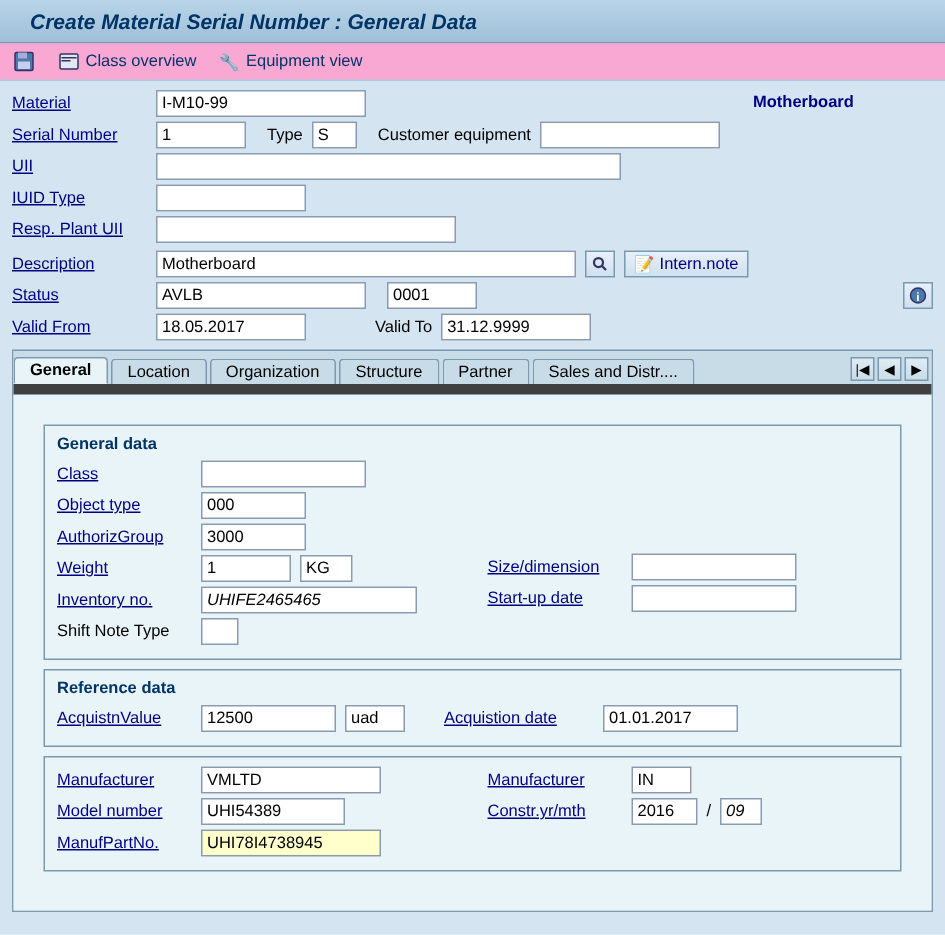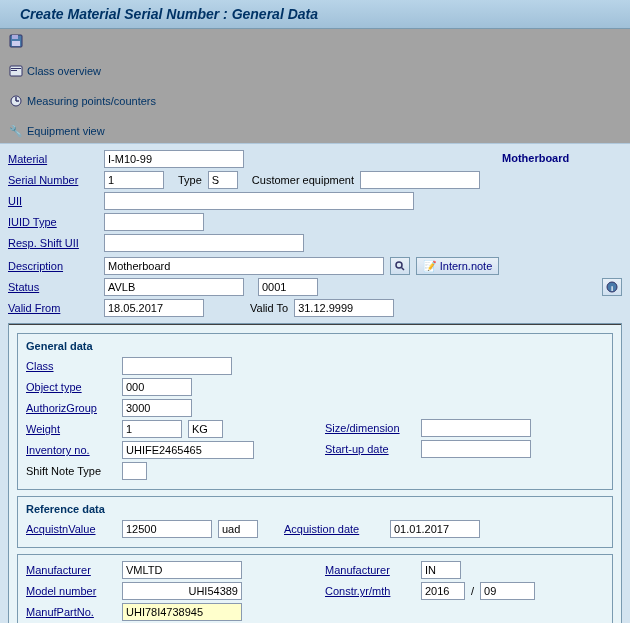--- a/index.html
+++ b/index.html
@@ -19,27 +19,26 @@
       align-items: center;
     }
     .title-bar h1 {
       font-size: 14px;
       font-weight: bold;
       color: #003366;
       font-style: italic;
     }
 
     .toolbar {
-      background: #a3a3a3;
+      background: #f9a8d4;
       padding: 4px 8px;
       border-bottom: 1px solid #b0c8dc;
       display: flex;
-      align-items: flex-start;
+      align-items: center;
       gap: 14px;
-      flex-direction: column;
     }
     .toolbar-item {
       display: flex;
       align-items: center;
       gap: 3px;
       color: #003366;
       cursor: pointer;
       font-size: 11px;
     }
     .toolbar-icon {
@@ -150,22 +149,22 @@
       background: linear-gradient(to bottom, #e0ecf4, #c8dce8);
       cursor: pointer;
       display: flex;
       align-items: center;
       justify-content: center;
       font-size: 9px;
     }
 
     .tab-content {
       background: #e8f4f8;
-      border-top: 1px solid #404040;
-      padding: 8px;
+      border-top: 7px solid #404040;
+      padding: 20px;
     }
 
     .section-box {
       border: 1px solid #7a9ab0;
       background: #e8f4f8;
       margin-bottom: 6px;
       padding: 6px 8px;
     }
     .section-title {
       font-size: 11px;
@@ -219,30 +218,20 @@
     <span class="toolbar-icon">
       <svg width="14" height="14" viewBox="0 0 14 14">
           <rect x="1" y="2" width="12" height="10" rx="1" fill="#e0e8f0" stroke="#336"></rect>
           <rect x="2" y="4" width="10" height="1" fill="#336"></rect>
           <rect x="2" y="6" width="6" height="1" fill="#336"></rect>
         </svg>
     </span>
     <span>Class overview</span>
   </span>
   <span class="toolbar-item">
-    <span class="toolbar-icon">
-      <svg width="14" height="14" viewBox="0 0 14 14">
-          <circle cx="7" cy="7" r="5" fill="#e0e8f0" stroke="#336"></circle>
-          <line x1="7" y1="3" x2="7" y2="7" stroke="#336" stroke-width="1.5"></line>
-          <line x1="7" y1="7" x2="10" y2="7" stroke="#336" stroke-width="1.5"></line>
-        </svg>
-    </span>
-    <span>Measuring points/counters</span>
-  </span>
-  <span class="toolbar-item">
     <span class="toolbar-icon">🔧</span>
     <span>Equipment view</span>
   </span>
 </div>
 
 <div class="main-content">
 
   <div style="display:flex; gap:20px; margin-bottom:2px;">
     <div style="flex:1;">
       <div class="form-row">
@@ -259,21 +248,21 @@
       </div>
       <div class="form-row">
         <span class="form-label">UII</span>
         <input class="form-input" style="width: 310px;" type="text" value="">
       </div>
       <div class="form-row">
         <span class="form-label">IUID Type</span>
         <input class="form-input form-input-med" type="text" value="" style="">
       </div>
       <div class="form-row">
-        <span class="form-label">Resp. Shift UII</span>
+        <span class="form-label">Resp. Plant UII</span>
         <input class="form-input" style="width: 200px;" type="text" value="">
       </div>
     </div>
     <div style="min-width:120px;">
       <div style="font-size:11px; font-weight:bold; color:#000080; margin-top:2px;">Motherboard</div>
     </div>
   </div>
 
   <div class="form-row">
     <span class="form-label">Description</span>
@@ -303,20 +292,33 @@
   </div>
 
   <div class="form-row">
     <span class="form-label">Valid From</span>
     <input class="form-input form-input-med" type="text" value="18.05.2017" style="">
     <span class="inline-label" style="margin-left:40px;">Valid To</span>
     <input class="form-input form-input-med" type="text" value="31.12.9999" style="">
   </div>
 
   <div class="tabs-container">
+    <div class="tabs-row">
+      <div class="tab active">General</div>
+      <div class="tab">Location</div>
+      <div class="tab">Organization</div>
+      <div class="tab">Structure</div>
+      <div class="tab">Partner</div>
+      <div class="tab">Sales and Distr....</div>
+      <div class="tab-nav">
+        <div class="tab-nav-btn">|◀</div>
+        <div class="tab-nav-btn">◀</div>
+        <div class="tab-nav-btn">▶</div>
+      </div>
+    </div>
 
     <div class="tab-content">
 
       <div class="section-box">
         <div class="section-title">General data</div>
 
         <div class="two-col">
           <div class="col">
             <div class="row-inline">
               <span class="lbl">Class</span>
@@ -330,21 +332,21 @@
               <span class="lbl">AuthorizGroup</span>
               <input class="form-input" style="width: 70px;" type="text" value="3000">
             </div>
             <div class="row-inline">
               <span class="lbl">Weight</span>
               <input class="form-input" style="width: 60px;" type="text" value="1">
               <input class="form-input" style="width: 35px;" type="text" value="KG">
             </div>
             <div class="row-inline">
               <span class="lbl">Inventory no.</span>
-              <input class="form-input" style="width: 132px;" type="text" value="UHIFE2465465">
+              <input class="form-input" style="width: 144px; font-style: italic;" type="text" value="UHIFE2465465">
             </div>
             <div class="row-inline">
               <span class="lbl-plain">Shift Note Type</span>
               <input class="form-input" style="width: 25px;" type="text" value="">
             </div>
           </div>
           <div class="col">
             <div class="row-inline" style="margin-top:62px;">
               <span class="lbl">Size/dimension</span>
               <input class="form-input" style="width: 110px;" type="text" value="">
@@ -370,37 +372,37 @@
 
       <div class="section-box">
         <div class="two-col">
           <div class="col">
             <div class="row-inline">
               <span class="lbl">Manufacturer</span>
               <input class="form-input" style="width: 120px;" type="text" value="VMLTD">
             </div>
             <div class="row-inline">
               <span class="lbl">Model number</span>
-              <input class="form-input" style="width: 120px; text-align: right;" type="text" value="UHI54389">
+              <input class="form-input" style="width: 96px;" type="text" value="UHI54389">
             </div>
             <div class="row-inline">
               <span class="lbl">ManufPartNo.</span>
               <input class="form-input" style="width: 120px; background: rgb(255, 255, 204);" type="text" value="UHI78I4738945">
             </div>
           </div>
           <div class="col">
             <div class="row-inline">
               <span class="lbl">Manufacturer</span>
               <input class="form-input" style="width: 40px;" type="text" value="IN">
             </div>
             <div class="row-inline">
               <span class="lbl">Constr.yr/mth</span>
               <input class="form-input" style="width: 44px;" type="text" value="2016">
               <span style="font-size:11px;">/</span>
-              <input class="form-input" style="width: 55px;" type="text" value="09">
+              <input class="form-input" style="width: 28px; font-style: italic;" type="text" value="09">
             </div>
           </div>
         </div>
       </div>
 
     </div>
   </div>
 
 </div>
 

